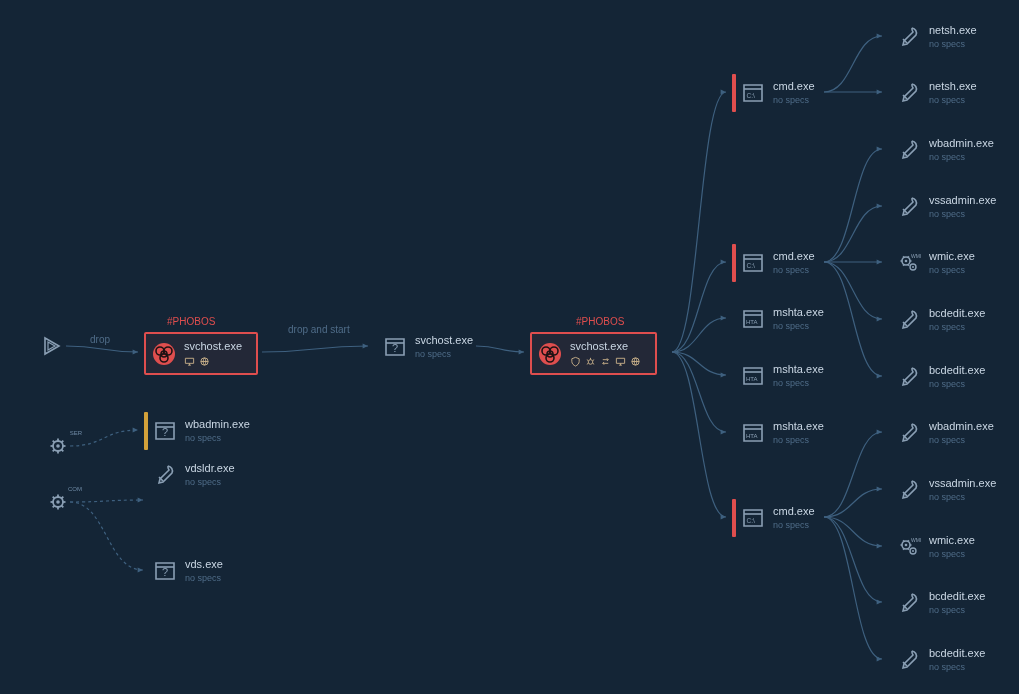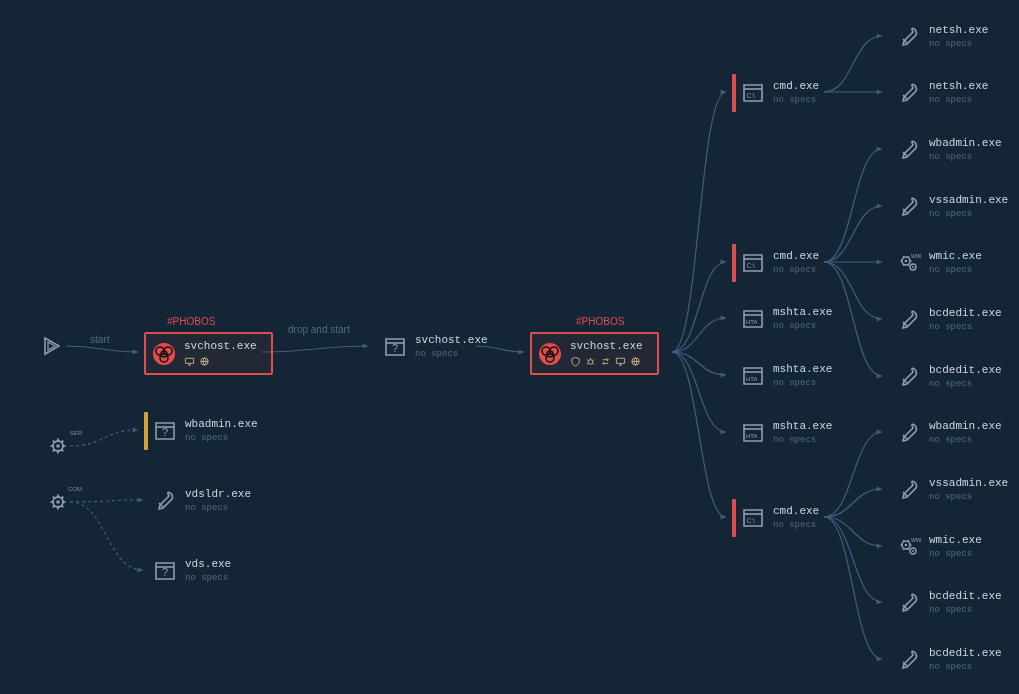--- a/index.html
+++ b/index.html
@@ -4,21 +4,21 @@
 <style>
   html,body{margin:0;padding:0;background:#142536;font-family:"Segoe UI",Tahoma,Arial,sans-serif;color:#6f8aa5;}
   #stage{position:relative;width:1019px;height:694px;overflow:hidden;}
   svg.wires{position:absolute;left:0;top:0;width:1019px;height:694px;pointer-events:none;}
 
   .node{position:absolute;display:flex;align-items:center;}
   .node .bar{width:4px;height:38px;border-radius:1px;margin-right:5px;}
   .bar.red{background:#df4e4e;}
   .bar.yel{background:#d3a13a;}
   .node .ic{width:24px;height:24px;margin-right:8px;display:flex;align-items:center;justify-content:center;}
-  .node .txt{display:flex;flex-direction:column;line-height:1.2;font-family:Liberation Mono, monospace;}
+  .node .txt{display:flex;flex-direction:column;line-height:1.2;}
   .node .nm{font-size:11px;color:#cad7e4;white-space:nowrap;}
   .node .sub{font-size:9px;color:#4f6c88;white-space:nowrap;margin-top:2px;}
   .node .glyphs{margin-top:3px;display:flex;gap:4px;}
   .node .glyphs svg{width:11px;height:11px;}
   .node.boxed{border:2px solid #df4e4e;background:rgba(223,78,78,0.08);padding:6px 14px 6px 6px;border-radius:2px;}
 
   .tag{position:absolute;font-size:10px;color:#df4e4e;white-space:nowrap;}
   .elabel{position:absolute;font-size:10px;color:#4f6c88;white-space:nowrap;}
 
   .root{position:absolute;}
@@ -114,21 +114,21 @@
             <path d="M3 4 H21 V20 H3 Z" fill="none" stroke="#8a9fb4" stroke-width="1.6"></path>
             <path d="M3 8 H21" fill="none" stroke="#8a9fb4" stroke-width="1.6"></path>
             <text x="9" y="17" font-size="11" fill="#8a9fb4" font-family="Segoe UI,Arial">?</text>
           </svg>
         </div>
         <div class="txt">
           <div class="nm">wbadmin.exe</div>
           <div class="sub">no specs</div>
         </div>
       </div>
-      <div class="node" style="left: 144px; top: 482px; align-items: center;">
+      <div class="node" style="left: 144px; top: 456px; align-items: center;">
         <div class="bar " style="background: transparent;"></div>
         <div class="ic">
           <svg viewBox="0 0 24 24" width="24" height="24">
             <path d="M15 3 a5 5 0 0 1 4 7 l-9 9 l-4 1 l1 -4 l9 -9 a5 5 0 0 1 -1 -4" fill="none" stroke="#8a9fb4" stroke-width="1.6"></path>
             <path d="M6 14 l4 4" fill="none" stroke="#8a9fb4" stroke-width="1.6"></path>
           </svg>
         </div>
         <div class="txt">
           <div class="nm">vdsldr.exe</div>
           <div class="sub">no specs</div>
@@ -476,17 +476,17 @@
           <path d="M15.535533905932738 15.535533905932738 L17.303300858899107 17.303300858899107" fill="none" stroke="#8a9fb4" stroke-width="1.8"></path>
           <path d="M12 17 L12 19.5" fill="none" stroke="#8a9fb4" stroke-width="1.8"></path>
           <path d="M8.464466094067262 15.535533905932738 L6.696699141100894 17.303300858899107" fill="none" stroke="#8a9fb4" stroke-width="1.8"></path>
           <path d="M7 12 L4.5 12.000000000000002" fill="none" stroke="#8a9fb4" stroke-width="1.8"></path>
           <path d="M8.464466094067262 8.464466094067262 L6.6966991411008925 6.696699141100894" fill="none" stroke="#8a9fb4" stroke-width="1.8"></path>
           <path d="M11.999999999999998 7 L11.999999999999998 4.5" fill="none" stroke="#8a9fb4" stroke-width="1.8"></path>
           <path d="M15.535533905932738 8.464466094067262 L17.303300858899107 6.6966991411008925" fill="none" stroke="#8a9fb4" stroke-width="1.8"></path>
         </svg><div class="cap">COM</div></div>
       <div class="tag" style="left: 167px; top: 316px;">#PHOBOS</div>
       <div class="tag" style="left: 576px; top: 316px;">#PHOBOS</div>
-      <div class="elabel" style="left: 90px; top: 334px;">start</div>
+      <div class="elabel" style="left: 90px; top: 334px;">drop</div>
       <div class="elabel" style="left: 288px; top: 324px;">drop and start</div>
     </div>
 
 </div>
 
 </body></html>

